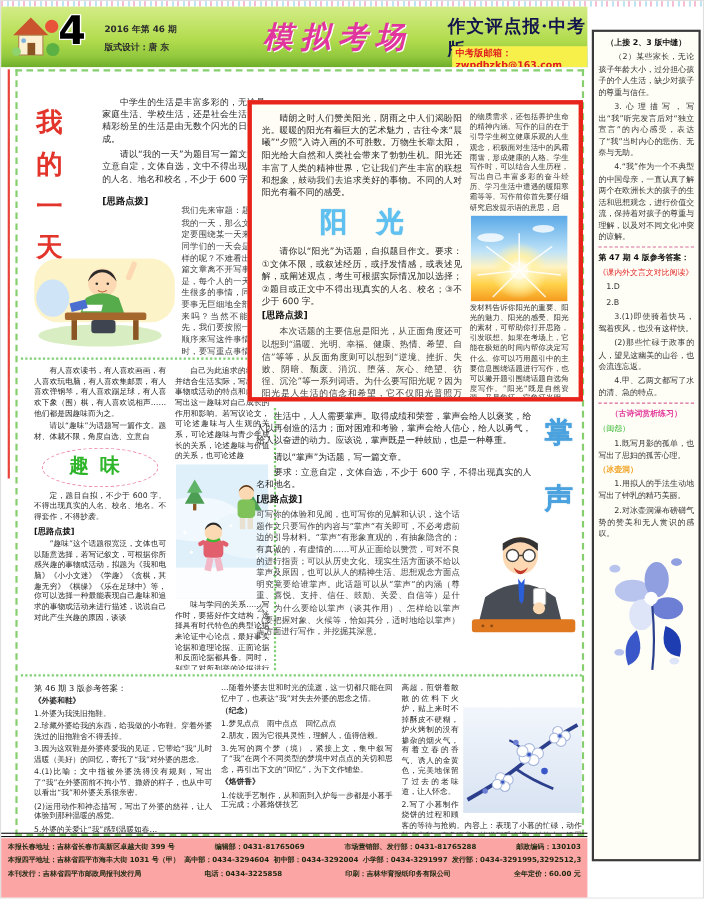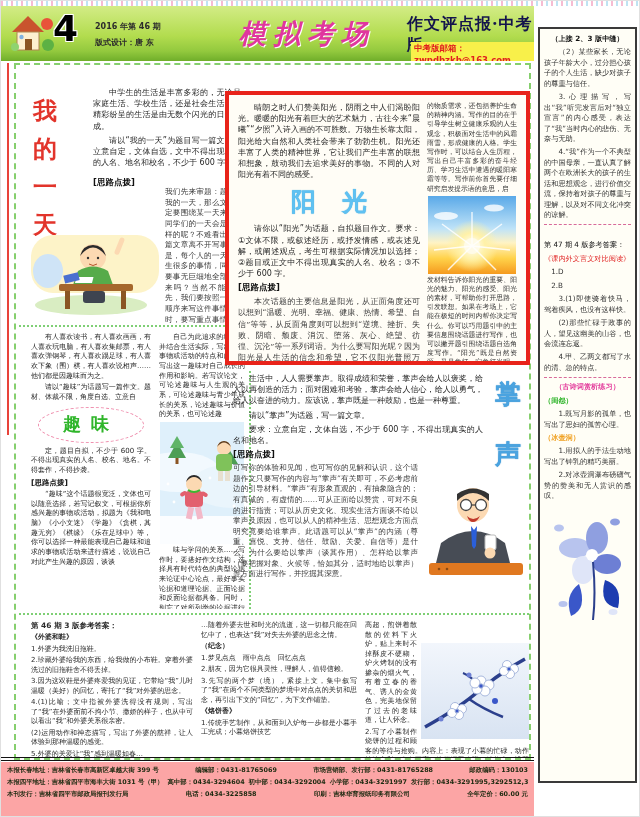--- a/index.html
+++ b/index.html
@@ -56,36 +56,36 @@
   
   .applause{left:232px;top:372px;width:296px;height:238px;overflow:hidden;}
   .applause .text-area{width:250px;}
   .ap-title{position:absolute;right:4px;top:8px;width:34px;text-align:center;}
   .ap-title div{font-size:26px;font-weight:bold;color:#4aa3e0;line-height:1;margin-bottom:34px;
     font-family:"DejaVu Serif",serif;text-shadow:0 0 1px #1d7fc0;}
   .man-illus{float:right;width:104px;height:96px;margin:16px 0 0 5px;}
   
   .ans{font-size:7px;line-height:1.36;overflow:hidden;}
   .ans p{margin:0 0 2px 0;text-align:justify;color:#2b2b2b;}
-  .ans-header{color:#e3389a;font-weight:bold;font-size:7.5px;margin:0 0 2px 0;}
+  .ans-header{color:#e3389a;font-weight:normal;font-size:7.5px;margin:0 0 2px 0;}
   .essay-title-pink{color:#e3389a;font-weight:bold;}
   .essay-title-green{color:#2fb52a;font-weight:bold;text-align:center;}
   .essay-title-orange{color:#f09020;font-weight:bold;text-align:center;}
   .plum-illus{float:right;width:108px;height:96px;margin:22px 0 0 4px;}
   
   .sidebar{left:537px;top:26px;width:99px;height:756px;border:2px solid #3a3a3a;background:#fffef6;
     box-sizing:border-box;padding:5px 4px;font-size:7.2px;line-height:1.45;overflow:hidden;}
   .sidebar p{margin:0 0 3px 0;text-align:justify;color:#333;text-indent:2em;}
   .sb-note{font-weight:bold;text-indent:0 !important;text-align:center !important;color:#111 !important;}
-  .sb-bold{font-weight:normal;color:#111 !important;text-indent:0 !important;
-    border-top:1px dashed #d86a9a;padding-top:15px;margin-top:4px !important;}
+  .sb-bold{font-weight:bold;color:#111 !important;text-indent:0 !important;
+    border-top:1px dashed #d86a9a;padding-top:4px;margin-top:4px !important;}
   .sb-red{color:#e01f1f !important;font-weight:normal;text-indent:0 !important;}
   .sb-magenta{color:#e3389a !important;font-weight:bold;text-indent:0 !important;text-align:center !important;
     border-top:1px dashed #d86a9a;padding-top:4px;margin-top:4px !important;}
-  .sb-green{color:#2fb52a !important;font-weight:bold;text-indent:0 !important;text-align:right;}
+  .sb-green{color:#2fb52a !important;font-weight:normal;text-indent:0 !important;text-align:right;}
   .sb-orange{color:#f0a020 !important;font-weight:bold;text-indent:0 !important;text-align:right;}
   .sb-flower{display:block;margin:6px auto 0 auto;width:82px;height:118px;}
   
   .footer-rule{left:0;top:756px;width:533px;height:4px;border-top:1.5px solid #111;border-bottom:1.5px solid #111;box-sizing:border-box;}
   .footer{left:0;top:761px;width:533px;height:56px;background:#fca5a5;box-sizing:border-box;
     padding:4px 6px;font-size:6.4px;font-weight:bold;color:#1c2a10;}
   .footer .row{display:flex;justify-content:space-between;gap:4px;white-space:nowrap;overflow:hidden;margin-bottom:3px;}
 </style>
 </head>
 <body>

